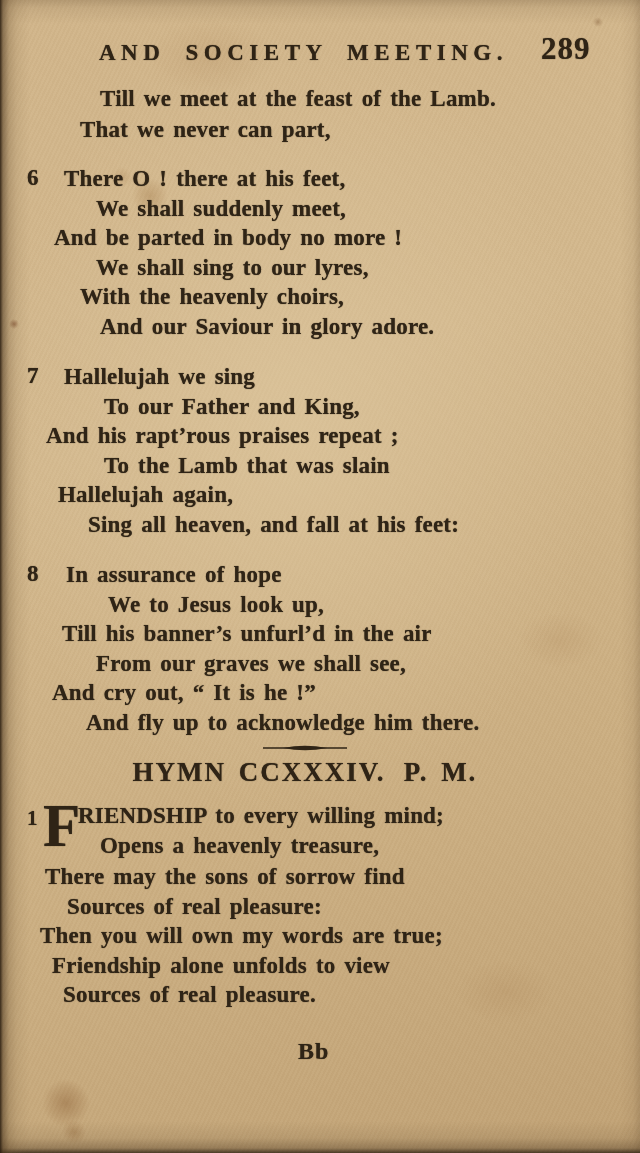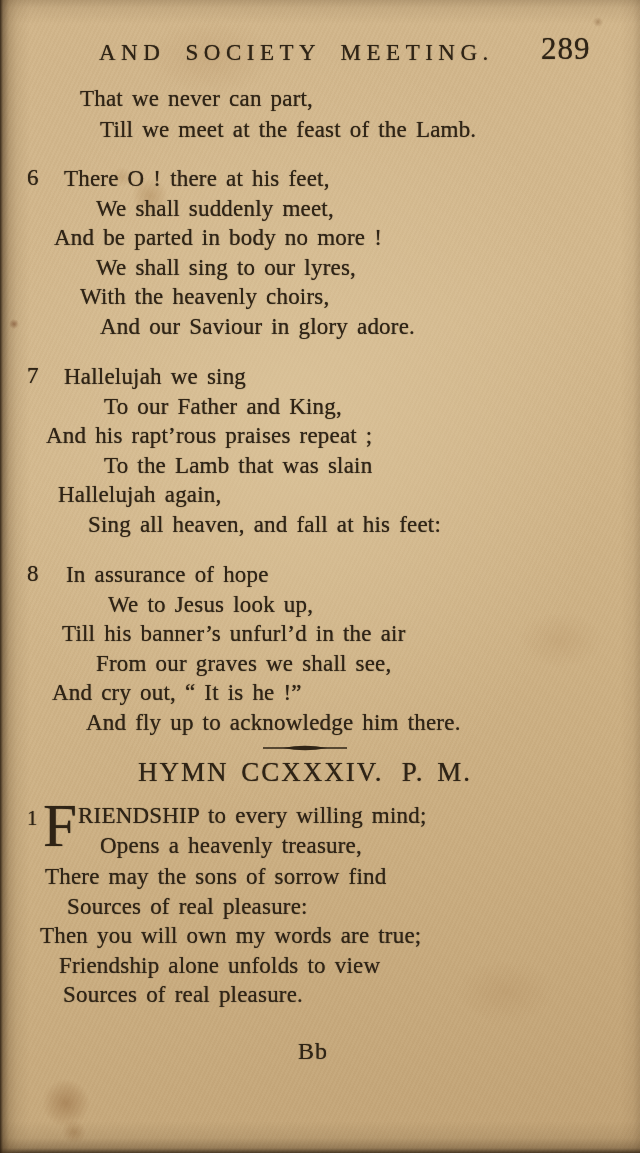--- a/index.html
+++ b/index.html
@@ -28,21 +28,21 @@
       radial-gradient(ellipse 60px 40px at 560px 640px, rgba(150,105,60,.12), rgba(150,105,60,0) 70%),
       
       radial-gradient(ellipse 430px 540px at 46% 37%, rgba(224,202,162,.55), rgba(224,202,162,0) 72%),
       
       repeating-linear-gradient(115deg, rgba(255,255,255,.025) 0 2px, rgba(60,40,20,.02) 2px 4px),
       
       linear-gradient(160deg, #d1b58a 0%, #d3b88d 35%, #cbae81 70%, #c1a275 100%);
   }
   .page *{white-space:nowrap;}
   
-  .ink{font-weight:normal;text-shadow:0 0 1px rgba(47,36,22,.85);}
+  .ink{font-weight:bold;text-shadow:0 0 1px rgba(47,36,22,.85);}
   .running-head{position:absolute;top:0;left:0;width:100%;height:80px;}
   .head-title{position:absolute;left:99px;top:40px;font-size:23px;
               letter-spacing:5.5px;word-spacing:9px;}
   .page-num{position:absolute;left:541px;top:31px;font-size:31px;letter-spacing:1px;}
   .line{font-size:23px;letter-spacing:.2px;word-spacing:3px;}
   .stanza-cont{position:absolute;left:80px;top:83px;line-height:31px;}
   .verse{position:absolute;left:0;width:640px;}
   .vnum{position:absolute;left:27px;top:1px;font-size:23px;}
   .vlines{margin-left:64px;line-height:29.5px;}
   .divider{position:absolute;left:263px;top:739px;width:84px;height:10px;}
@@ -60,22 +60,22 @@
 <body>
 
 <div class="page">
 
   <header class="running-head">
     <span class="head-title ink">AND SOCIETY MEETING.</span>
     <span class="page-num ink">289</span>
   </header>
 
   <div class="stanza-cont">
+    <div class="line ink" style="margin-left:20px">Till we meet at the feast of the Lamb.</div>
     <div class="line ink">That we never can part,</div>
-    <div class="line ink" style="margin-left:20px">Till we meet at the feast of the Lamb.</div>
   </div>
 
   <section class="verse" style="top:164px">
     <span class="vnum ink">6</span>
     <div class="vlines">
       <div class="line ink" style="">There O ! there at his feet,</div>
       <div class="line ink" style="margin-left:32px">We shall suddenly meet,</div>
       <div class="line ink" style="margin-left:-10px">And be parted in body no more !</div>
       <div class="line ink" style="margin-left:32px">We shall sing to our lyres,</div>
       <div class="line ink" style="margin-left:16px">With the heavenly choirs,</div>
@@ -120,20 +120,20 @@
 
   <section>
     <span class="hymn-num ink">1</span>
     <span class="dropcap ink">F</span>
     <div class="hline1 line ink">RIENDSHIP to every willing mind;</div>
     <div class="hline2 line ink">Opens a heavenly treasure,</div>
     <div class="hlines">
       <div class="line ink" style="margin-left:5px">There may the sons of sorrow find</div>
       <div class="line ink" style="margin-left:27px">Sources of real pleasure:</div>
       <div class="line ink" style="margin-left:0px">Then you will own my words are true;</div>
-      <div class="line ink" style="margin-left:19px">Friendship alone unfolds to view</div>
+      <div class="line ink" style="margin-left:12px">Friendship alone unfolds to view</div>
       <div class="line ink" style="margin-left:23px">Sources of real pleasure.</div>
     </div>
   </section>
 
   <div class="sig ink">Bb</div>
 
 </div>
 
 </body></html>

